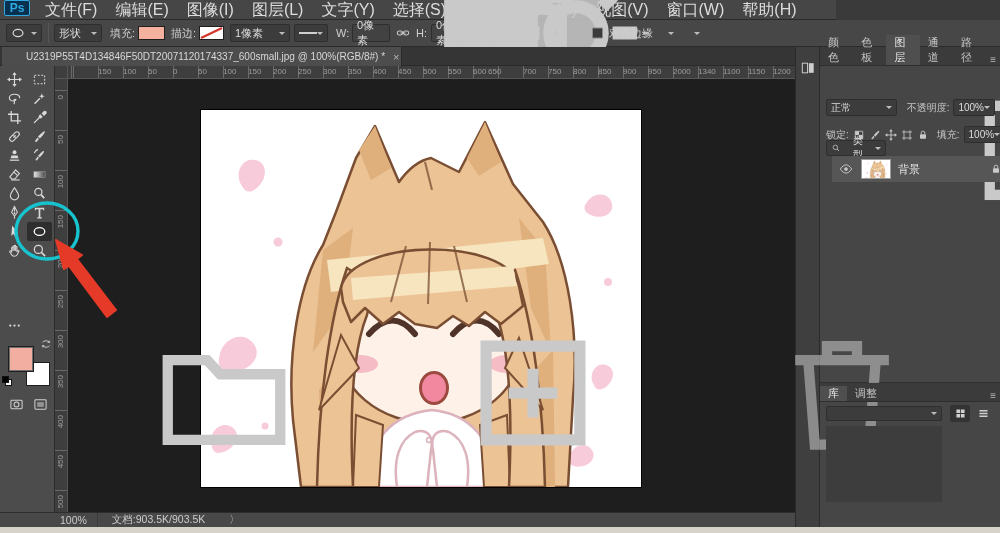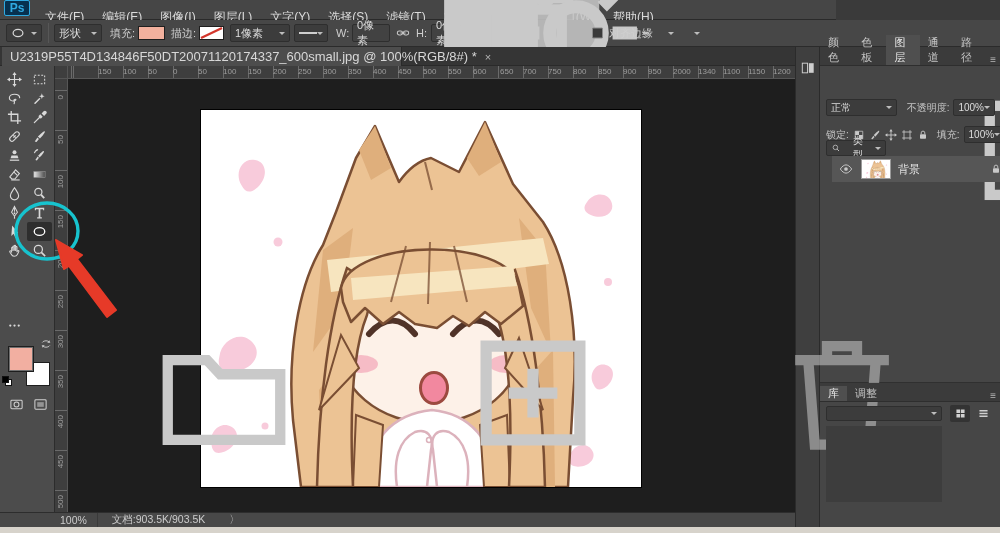--- a/index.html
+++ b/index.html
@@ -8,41 +8,41 @@
          font-family:"Liberation Sans","DejaVu Sans",sans-serif; font-size:12px; color:#d6d6d6;
          -webkit-user-select:none; user-select:none; }
   .abs { position:absolute; }
 
   
   #menubar { left:0; top:0; width:836px; height:20px; background:#464646; border-bottom:1px solid #2a2a2a;
              display:flex; }
   #ps-logo { width:26px; height:16px; margin:0 6px 0 4px; background:#07314f; color:#2fa9e0;
              font-weight:bold; font-size:12px; display:flex; align-items:center; justify-content:center;
              border:1px solid #2fa9e0; border-radius:2px; }
-  .menu-item { padding:7px 9px; font-size:12px; color:#dcdcdc; line-height:20px; cursor:default; }
+  .menu-item { padding:0 9px; font-size:16px; color:#dcdcdc; line-height:20px; cursor:default; }
 
   
   #optionsbar { left:0; top:20px; width:1000px; height:27px; background:#474747; border-bottom:1px solid #2b2b2b; }
   #optionsbar .abs { top:50%; transform:translateY(-50%); }
   .sep { width:1px; height:20px; background:#383838; border-right:1px solid #575757; top:3px !important; transform:none !important; }
   .olabel { font-size:11px; color:#cfcfcf; white-space:nowrap; }
   .well { background:#3c3c3c; border:1px solid #2e2e2e; border-radius:2px; height:18px;
           display:flex; align-items:center; padding:0 4px; font-size:11px; color:#dedede; }
   .caret { width:0; height:0; border-left:3.5px solid transparent; border-right:3.5px solid transparent;
            border-top:4px solid #bdbdbd; margin-left:auto; }
   .caret.tiny { border-left-width:3px; border-right-width:3px; border-top-width:3.5px; }
   .swatch { height:14px; border:1px solid #1f1f1f; }
   .obtn { width:20px; height:20px; display:flex; align-items:center; justify-content:center; color:#cfcfcf; }
   .checkbox { width:11px; height:11px; background:#3a3a3a; border:1px solid #8a8a8a; border-radius:1px; }
 
   
   #tabbar { left:0; top:47px; width:795px; height:19px; background:#353535; border-bottom:1px solid #2a2a2a; }
   #doctab { position:absolute; left:2px; top:0; height:19px; background:#4d4d4d; border-right:1px solid #2a2a2a;
             display:flex; align-items:center; padding:0 8px; max-width:400px; }
-  #doctab .title { font-size:13px; color:#d8d8d8; white-space:nowrap; }
+  #doctab .title { font-size:10px; color:#d8d8d8; white-space:nowrap;margin-left:16px; }
   #doctab .close { margin-left:8px; color:#b5b5b5; font-size:11px; }
 
   
   #toolbar { left:0; top:66px; width:55px; height:461px; background:#4c4c4c; border-right:1px solid #2c2c2c; }
   #tool-grid { position:absolute; left:2px; top:4px; width:50px; display:grid; grid-template-columns:25px 25px; }
   .tool { width:25px; height:19px; display:flex; align-items:center; justify-content:center; color:#d9d9d9; }
   .tool.selected { background:#2e2e2e; border-radius:2px; color:#ffffff; }
   .tool svg { width:15px; height:15px; }
   #tool-more { position:absolute; left:2px; top:252px; width:25px; height:14px; color:#d9d9d9;
                display:flex; align-items:center; justify-content:center; }
@@ -599,21 +599,21 @@
       <span class="rnum" style="left: 180px;">150</span>
       <span class="rnum" style="left: 205px;">200</span>
       <span class="rnum" style="left: 230px;">250</span>
       <span class="rnum" style="left: 255px;">300</span>
       <span class="rnum" style="left: 280px;">350</span>
       <span class="rnum" style="left: 305px;">400</span>
       <span class="rnum" style="left: 330px;">450</span>
       <span class="rnum" style="left: 355px;">500</span>
       <span class="rnum" style="left: 380px;">550</span>
       <span class="rnum" style="left: 405px;">600</span>
-      <span class="rnum" style="left: 432px;">650</span>
+      <span class="rnum" style="left: 420px;">650</span>
       <span class="rnum" style="left: 455px;">700</span>
       <span class="rnum" style="left: 480px;">750</span>
       <span class="rnum" style="left: 505px;">800</span>
       <span class="rnum" style="left: 530px;">850</span>
       <span class="rnum" style="left: 555px;">900</span>
       <span class="rnum" style="left: 580px;">950</span>
       <span class="rnum" style="left: 605px;">2000</span>
       <span class="rnum" style="left: 630px;">1340</span>
       <span class="rnum" style="left: 655px;">1100</span>
       <span class="rnum" style="left: 680px;">1150</span>

